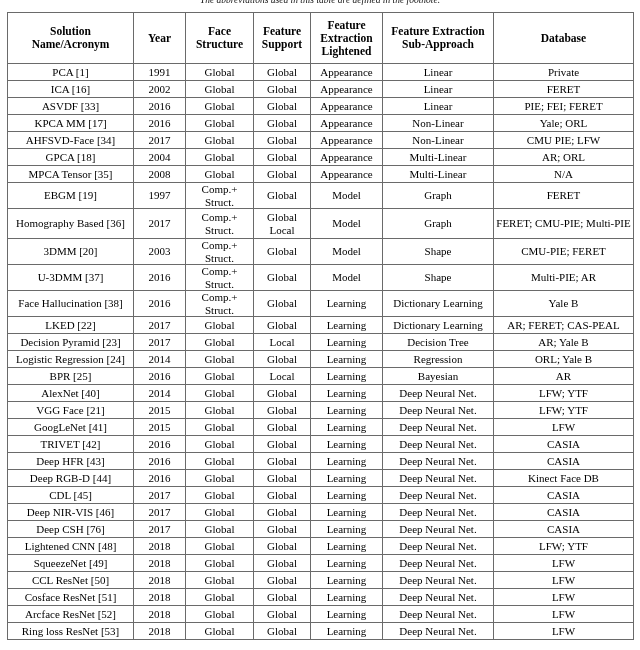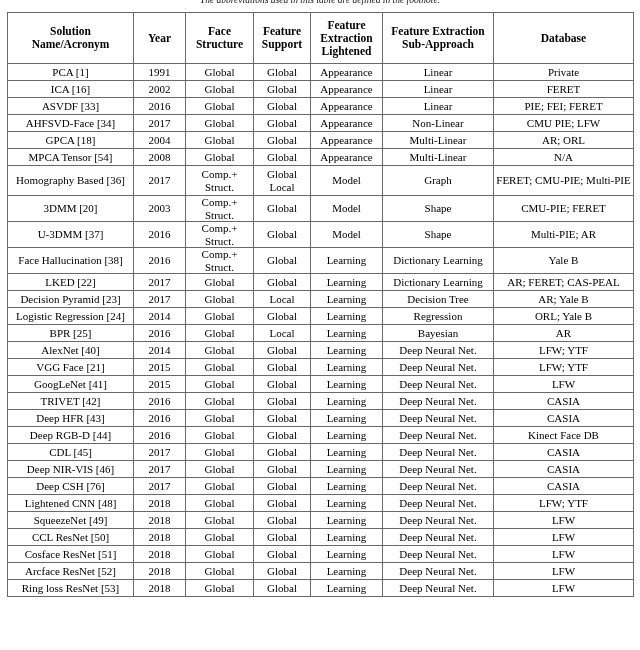--- a/index.html
+++ b/index.html
@@ -146,45 +146,63 @@
           <tr>
             <td class="c0 c-name">ASVDF [33]</td>
             <td class="c1">2016</td>
             <td class="c2">Global</td>
             <td class="c3">Global</td>
             <td class="c4">Appearance</td>
             <td class="c5">Linear</td>
             <td class="c6">PIE; FEI; FERET</td>
           </tr>
           <tr>
+            <td class="c0 c-name">KPCA MM [17]</td>
+            <td class="c1">2016</td>
+            <td class="c2">Global</td>
+            <td class="c3">Global</td>
+            <td class="c4">Appearance</td>
+            <td class="c5">Non-Linear</td>
+            <td class="c6">Yale; ORL</td>
+          </tr>
+          <tr>
             <td class="c0 c-name">AHFSVD-Face [34]</td>
             <td class="c1">2017</td>
             <td class="c2">Global</td>
             <td class="c3">Global</td>
             <td class="c4">Appearance</td>
             <td class="c5">Non-Linear</td>
             <td class="c6">CMU PIE; LFW</td>
           </tr>
           <tr>
             <td class="c0 c-name">GPCA [18]</td>
             <td class="c1">2004</td>
             <td class="c2">Global</td>
             <td class="c3">Global</td>
             <td class="c4">Appearance</td>
             <td class="c5">Multi-Linear</td>
             <td class="c6">AR; ORL</td>
           </tr>
           <tr>
-            <td class="c0 c-name">MPCA Tensor [54]</td>
+            <td class="c0 c-name">MPCA Tensor [35]</td>
             <td class="c1">2008</td>
             <td class="c2">Global</td>
             <td class="c3">Global</td>
             <td class="c4">Appearance</td>
             <td class="c5">Multi-Linear</td>
             <td class="c6">N/A</td>
+          </tr>
+          <tr>
+            <td class="c0 c-name">EBGM [19]</td>
+            <td class="c1">1997</td>
+            <td class="c2">Comp.+ Struct.</td>
+            <td class="c3">Global</td>
+            <td class="c4">Model</td>
+            <td class="c5">Graph</td>
+            <td class="c6">FERET</td>
           </tr>
           <tr class="tall">
             <td class="c0 c-name">Homography Based [36]</td>
             <td class="c1">2017</td>
             <td class="c2">Comp.+ Struct.</td>
             <td class="c3">
               <span class="ml">Global</span>
               <span class="ml">Local</span>
             </td>
             <td class="c4">Model</td>

